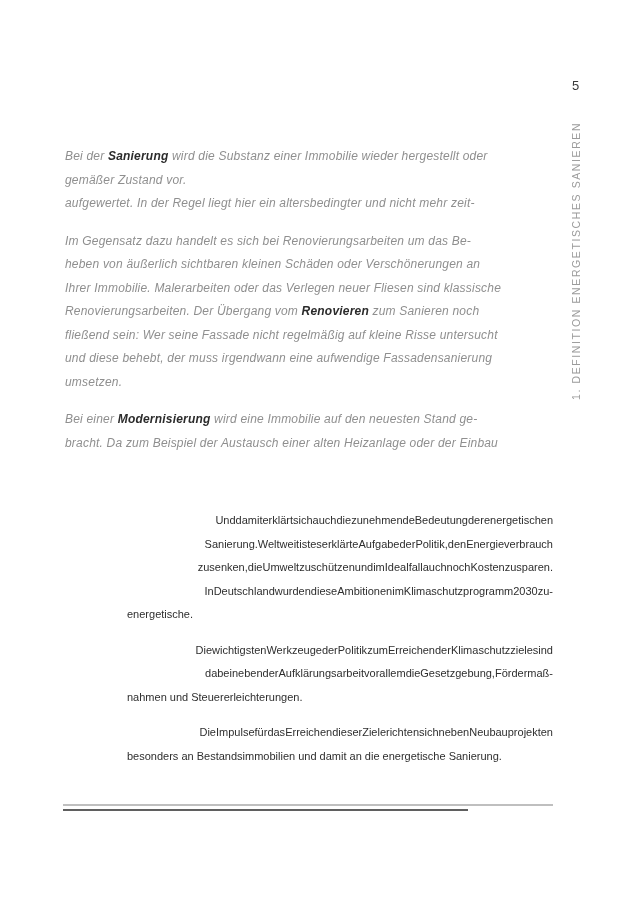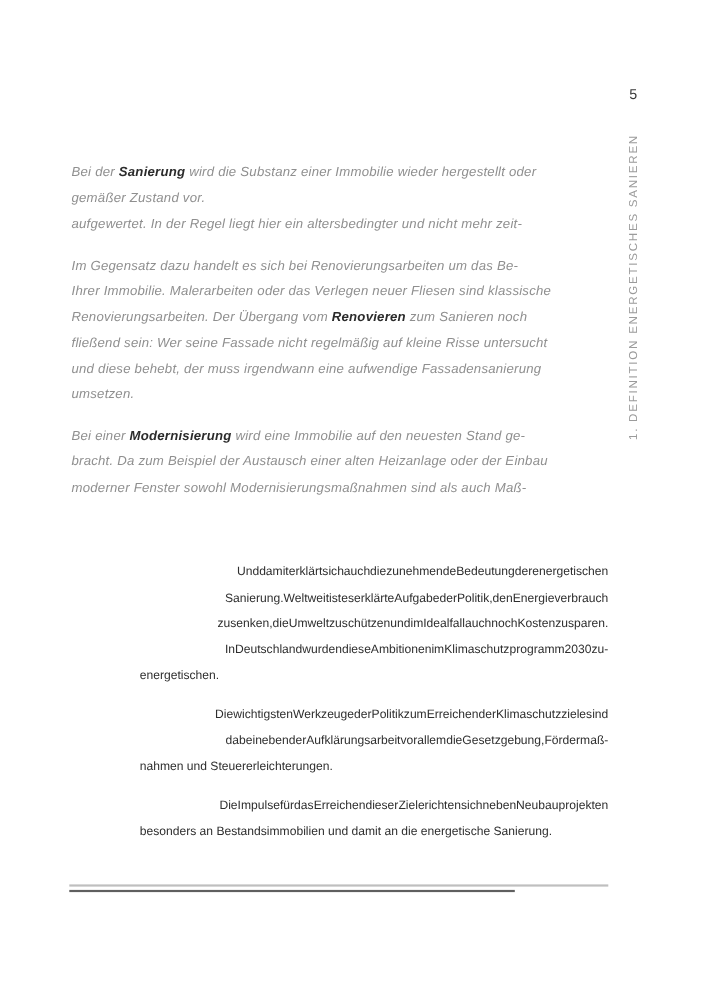--- a/index.html
+++ b/index.html
@@ -55,30 +55,30 @@
   <div class="sidebar-label">1. DEFINITION ENERGETISCHES SANIEREN</div>
 
   <section class="intro">
       <div class="ipara">
         <div class="iline"><span>Bei der </span><span class="emph">Sanierung</span><span> wird die Substanz einer Immobilie wieder hergestellt oder</span></div>
         <div class="iline"><span>gemäßer Zustand vor.</span></div>
         <div class="iline"><span>aufgewertet. In der Regel liegt hier ein altersbedingter und nicht mehr zeit-</span></div>
       </div>
       <div class="ipara">
         <div class="iline"><span>Im Gegensatz dazu handelt es sich bei Renovierungsarbeiten um das Be-</span></div>
+        <div class="iline"><span>heben von äußerlich sichtbaren kleinen Schäden oder Verschönerungen an</span></div>
         <div class="iline"><span>Ihrer Immobilie. Malerarbeiten oder das Verlegen neuer Fliesen sind klassische</span></div>
         <div class="iline"><span>Renovierungsarbeiten. Der Übergang vom </span><span class="emph">Renovieren</span><span> zum Sanieren noch</span></div>
         <div class="iline"><span>fließend sein: Wer seine Fassade nicht regelmäßig auf kleine Risse untersucht</span></div>
         <div class="iline"><span>und diese behebt, der muss irgendwann eine aufwendige Fassadensanierung</span></div>
         <div class="iline"><span>umsetzen.</span></div>
       </div>
       <div class="ipara">
         <div class="iline"><span>Bei einer </span><span class="emph">Modernisierung</span><span> wird eine Immobilie auf den neuesten Stand ge-</span></div>
         <div class="iline"><span>bracht. Da zum Beispiel der Austausch einer alten Heizanlage oder der Einbau</span></div>
-        <div class="iline"><span>moderner Fenster sowohl Modernisierungsmaßnahmen sind als auch Maß-</span></div>
       </div>
     </section>
 
   <section class="bodytext">
       <div class="bpara">
         <div class="bline">
           <span>Und</span>
           <span>damit</span>
           <span>erklärt</span>
           <span>sich</span>
@@ -121,21 +121,21 @@
           <span>In</span>
           <span>Deutschland</span>
           <span>wurden</span>
           <span>diese</span>
           <span>Ambitionen</span>
           <span>im</span>
           <span>Klimaschutzprogramm</span>
           <span>2030</span>
           <span>zu-</span>
         </div>
-        <div class="bline last">energetischen.</div>
+        <div class="bline last">energetische.</div>
       </div>
       <div class="bpara">
         <div class="bline">
           <span>Die</span>
           <span>wichtigsten</span>
           <span>Werkzeuge</span>
           <span>der</span>
           <span>Politik</span>
           <span>zum</span>
           <span>Erreichen</span>

